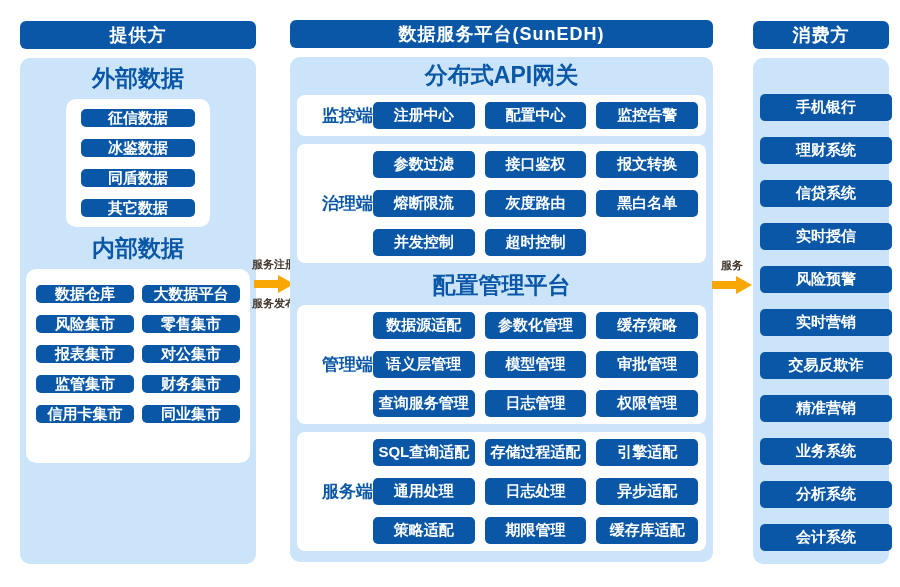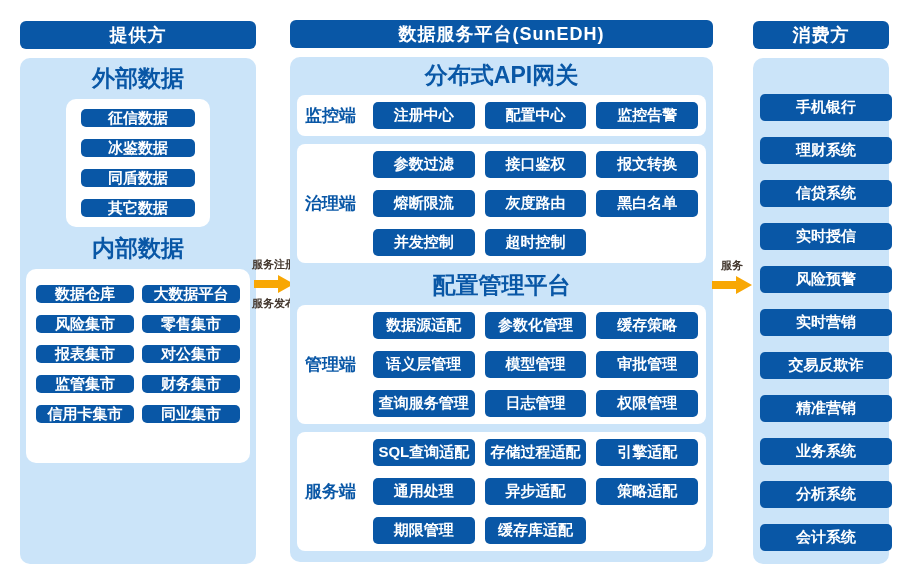--- a/index.html
+++ b/index.html
@@ -50,21 +50,21 @@
     display:grid; grid-template-columns:1fr 1fr; gap:12px 8px;
   }
 
   
   .plat-title { margin-top:2px; }
   .group {
     border-radius:8px; margin-top:8px; padding:7px 8px;
     display:flex; align-items:center;
   }
   .group-label {
-    width:68px; flex:none; text-align:left;
+    width:68px; flex:none; text-align:right;
     color:#0957A6; font-size:17px; font-weight:bold;
   }
   .grid-3 {
     flex:1; display:grid; grid-template-columns:repeat(3,1fr);
     gap:12px 10px;
   }
   .grid-3 .node { height:27px; }
 
   
   .consumer-node { width:132px; margin:0 auto; flex:none; height:27px; }
@@ -167,20 +167,21 @@
         </div>
       </div>
 
       <div class="white-box group">
         <div class="group-label">服务端</div>
         <div class="grid-3">
           <div class="node">SQL查询适配</div>
           <div class="node">存储过程适配</div>
           <div class="node">引擎适配</div>
           <div class="node">通用处理</div>
+          <div class="node">日志处理</div>
           <div class="node">异步适配</div>
           <div class="node">策略适配</div>
           <div class="node">期限管理</div>
           <div class="node">缓存库适配</div>
         </div>
       </div>
 
     </div>
   </section>
 

